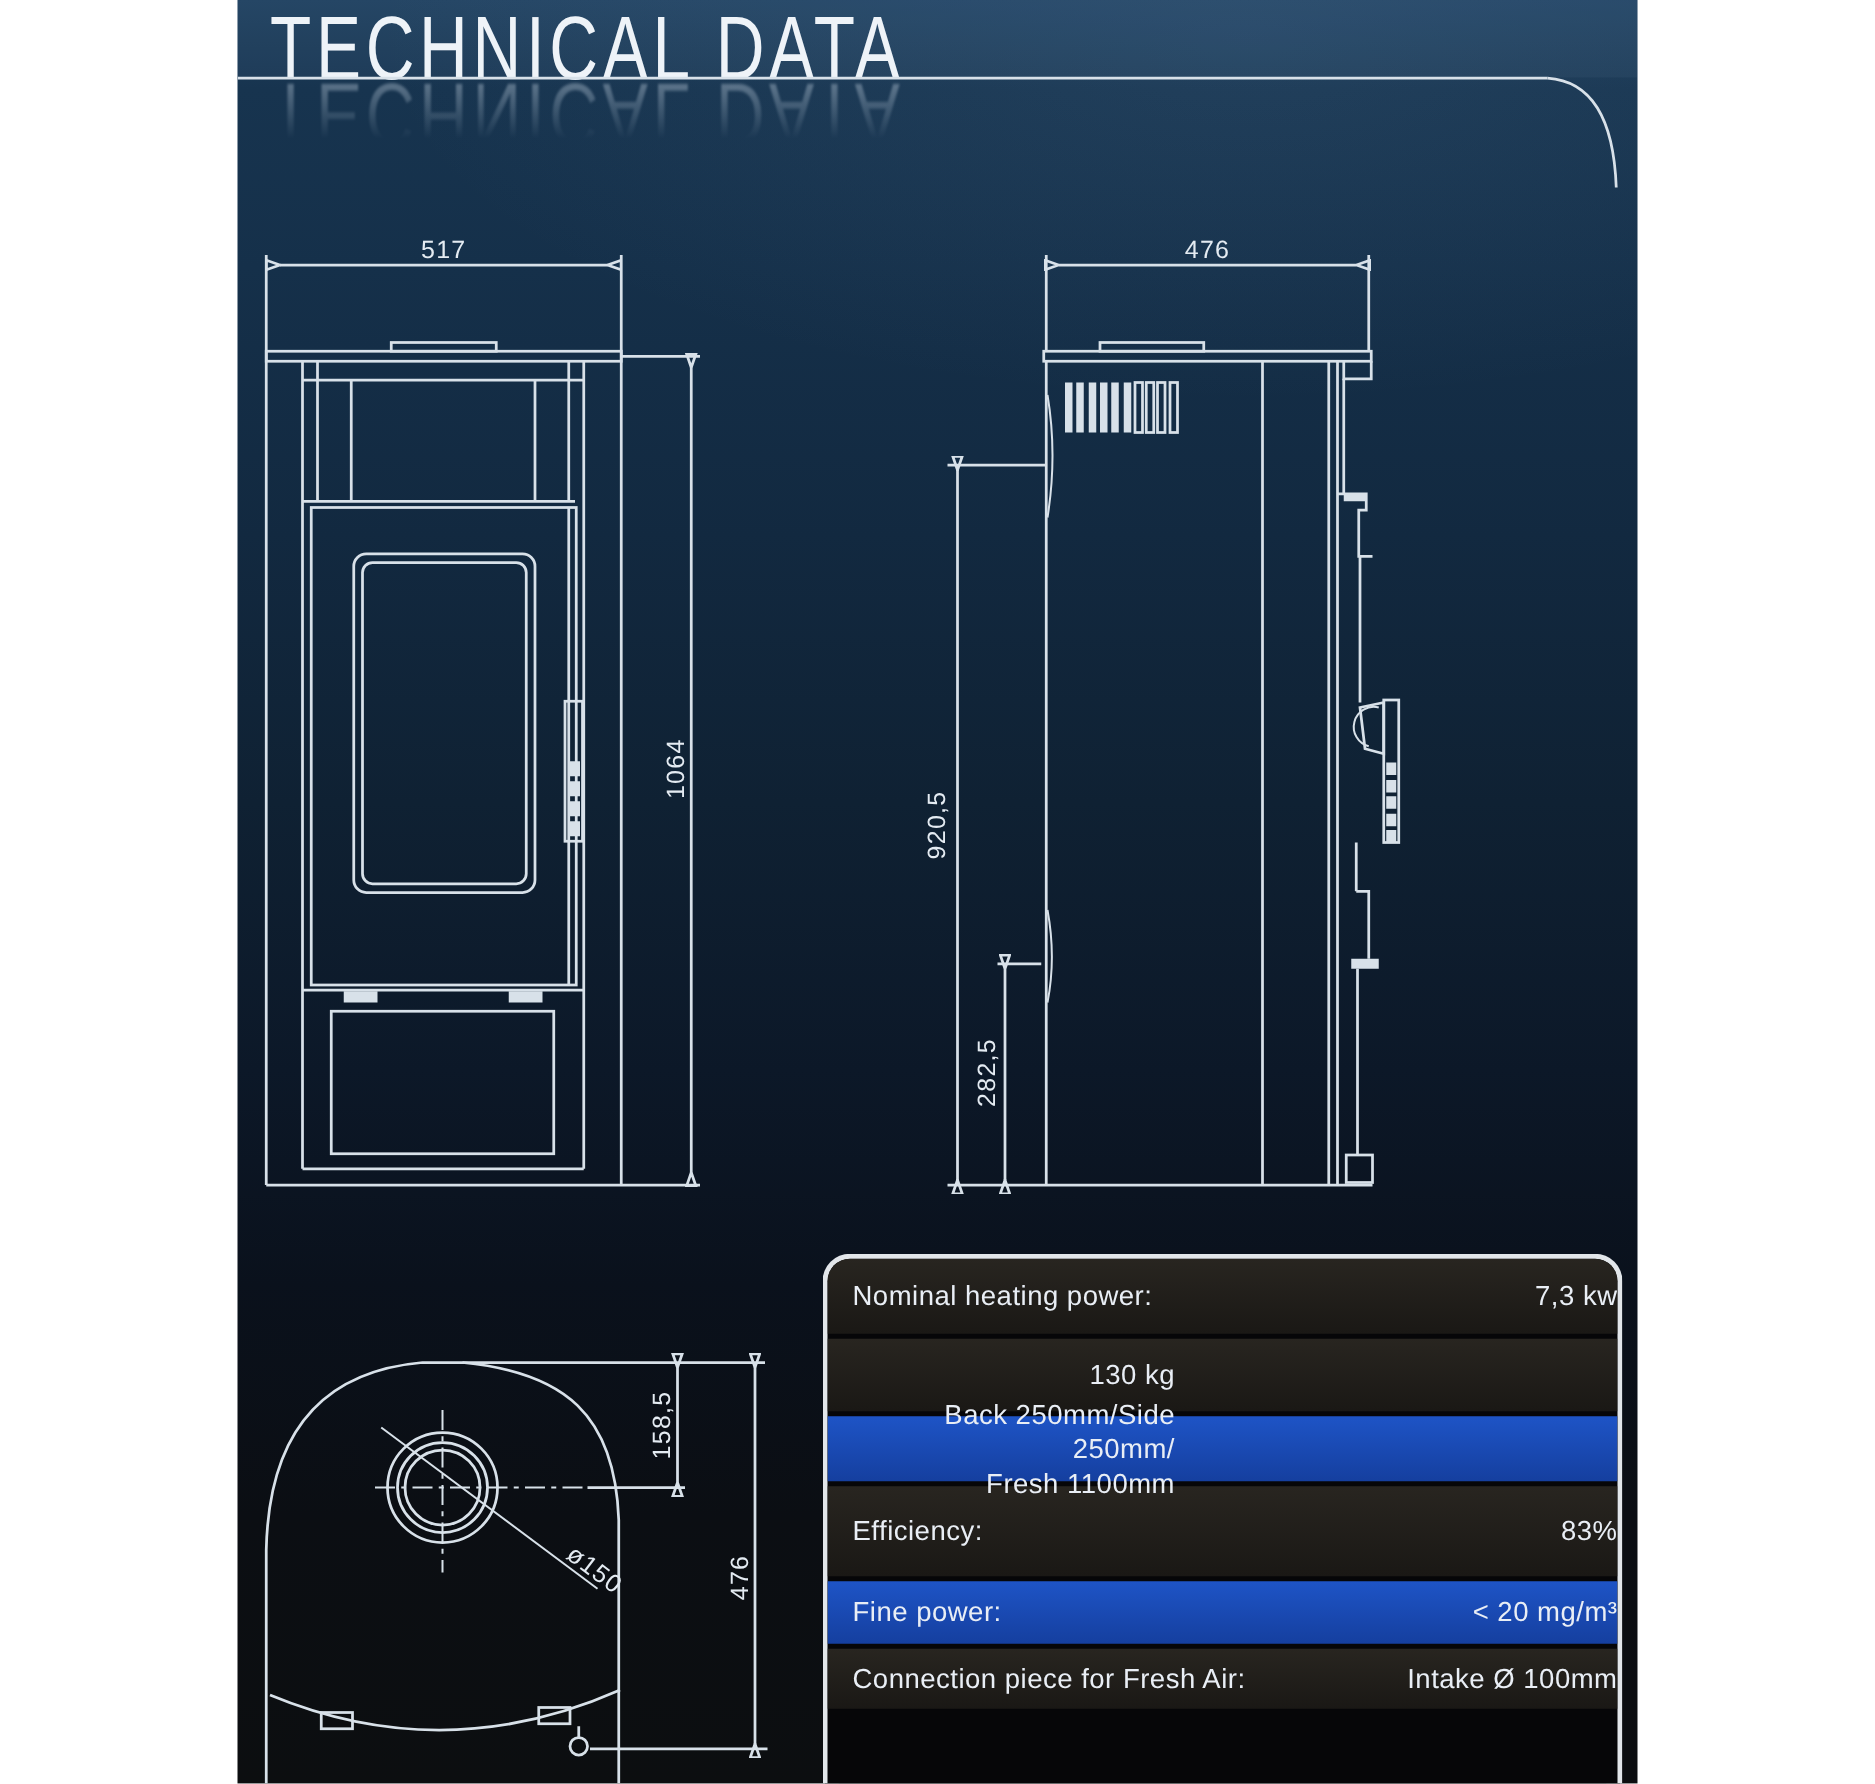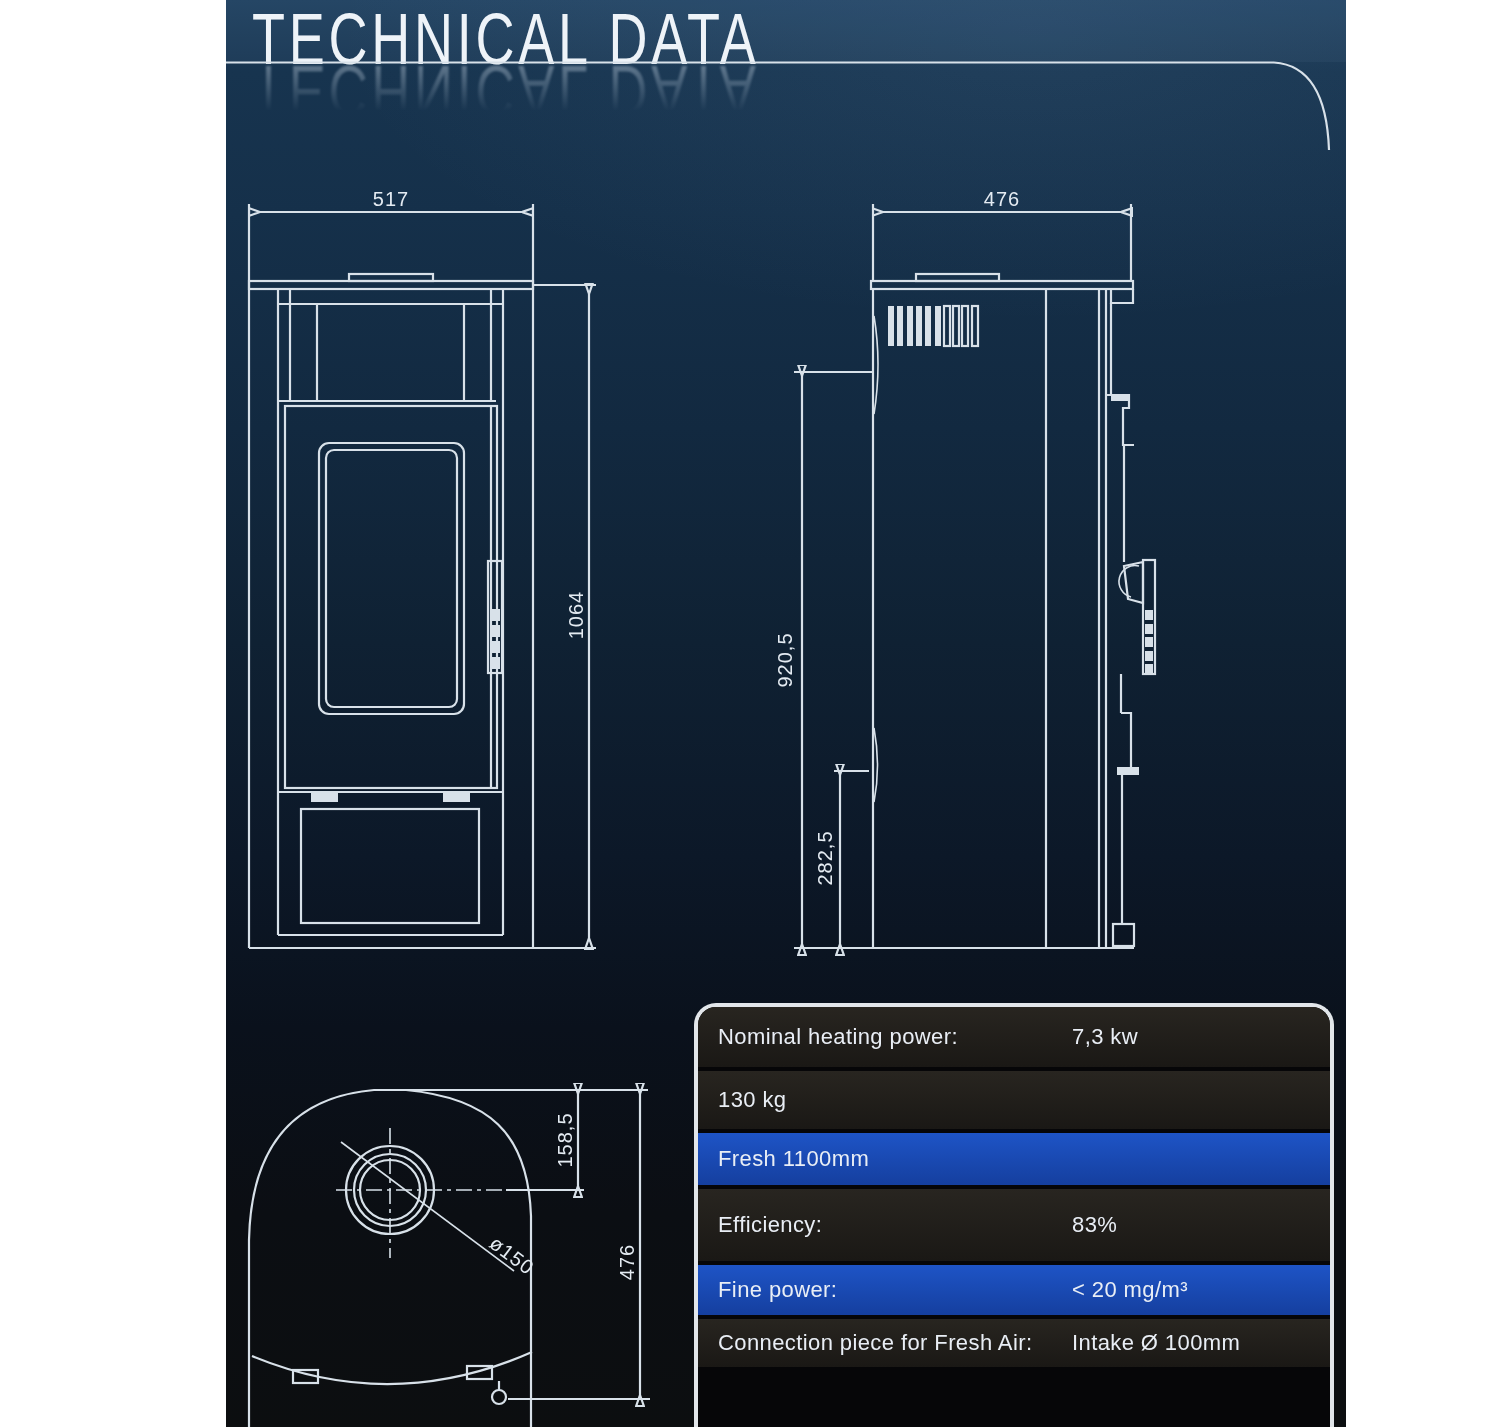--- a/index.html
+++ b/index.html
@@ -1,20 +1,20 @@
 <!DOCTYPE html>
 <html><head>
 <meta charset="utf-8">
 <style>
   html,body{margin:0;padding:0;background:#ffffff;}
   .page{position:relative;width:1500px;height:1427px;background:#ffffff;overflow:hidden;
         font-family:"Liberation Sans",sans-serif;}
   .panel{position:absolute;left:190px;top:0;width:1120px;height:1427px;overflow:hidden;
          background:linear-gradient(180deg,#1e3f5e 0%,#17344f 5%,#15304a 15%,#122940 30%,
-                    #0f2133 45%,#0c1828 60%,#0a111c 72%,#0b0e13 85%,#0c0e10 100%);margin-left:36px;}
+                    #0f2133 45%,#0c1828 60%,#0a111c 72%,#0b0e13 85%,#0c0e10 100%);}
   .panel::before{content:"";position:absolute;inset:0;pointer-events:none;
          background:radial-gradient(1000px 420px at 72% 2%,rgba(130,170,210,.10),rgba(130,170,210,0) 70%);}
   .header-band{position:absolute;top:0;left:0;width:100%;height:62px;background:rgba(150,185,220,.06);}
   .page-title{position:absolute;top:3px;left:26px;font-size:72px;line-height:1;font-weight:400;
          letter-spacing:5px;color:#eef3f8;white-space:nowrap;transform:scaleX(.75);transform-origin:0 0;}
   .title-reflection{position:absolute;top:55px;left:26px;height:72px;font-size:72px;line-height:1;
          letter-spacing:5px;color:#b9c9d8;white-space:nowrap;opacity:.5;filter:blur(1.2px);
          transform:scaleX(.75) scaleY(-1);transform-origin:0 50%;
          -webkit-mask-image:linear-gradient(to top,rgba(0,0,0,.9) 12%,transparent 78%);
          mask-image:linear-gradient(to top,rgba(0,0,0,.9) 12%,transparent 78%);}
@@ -30,21 +30,21 @@
          border:4px solid #e2e6ea;border-bottom:none;border-radius:22px 22px 0 0;
          background:#060608;overflow:hidden;}
   .t-row{display:flex;align-items:center;padding-left:20px;margin-bottom:4px;box-sizing:border-box;}
   .t-row.dark{background:linear-gradient(180deg,#282520 0%,#1a1815 100%);gap:17px;}
   .t-row.blue{background:linear-gradient(180deg,#1e54c6 0%,#153f9f 100%);}
   .t-row:nth-child(1){height:60px}.t-row:nth-child(2){height:58px}
   .t-row:nth-child(3){height:52px}.t-row:nth-child(4){height:72px}
   .t-row:nth-child(5){height:50px}.t-row:nth-child(6){height:48px}
   .t-row:nth-child(7){height:48px}.t-row:nth-child(8){height:24px}
   .t-label{flex:1;color:#e9eef5;font-size:22px;letter-spacing:.4px;}
-  .t-value{width:258px;color:#e9eef5;font-size:22px;letter-spacing:.4px;line-height:1.25;}
+  .t-value{width:258px;color:#e9eef5;font-size:22px;letter-spacing:.4px;line-height:1.25;text-align:right;}
 </style>
 </head>
 <body>
 
 <div class="page">
   <div class="panel">
     <div class="header-band"></div>
     <div class="page-title">TECHNICAL DATA</div>
     <div class="title-reflection">TECHNICAL DATA</div>
 
@@ -194,20 +194,21 @@
             <div>7,3 kw</div>
           </div>
         </div>
         <div class="t-row dark">
           <div class="t-value">
             <div>130 kg</div>
           </div>
         </div>
         <div class="t-row blue">
           <div class="t-value">
+            <div>Back 250mm/Side 250mm/</div>
             <div>Fresh 1100mm</div>
           </div>
         </div>
         <div class="t-row dark">
           <div class="t-label">Efficiency:</div>
           <div class="t-value">
             <div>83%</div>
           </div>
         </div>
         <div class="t-row blue">

